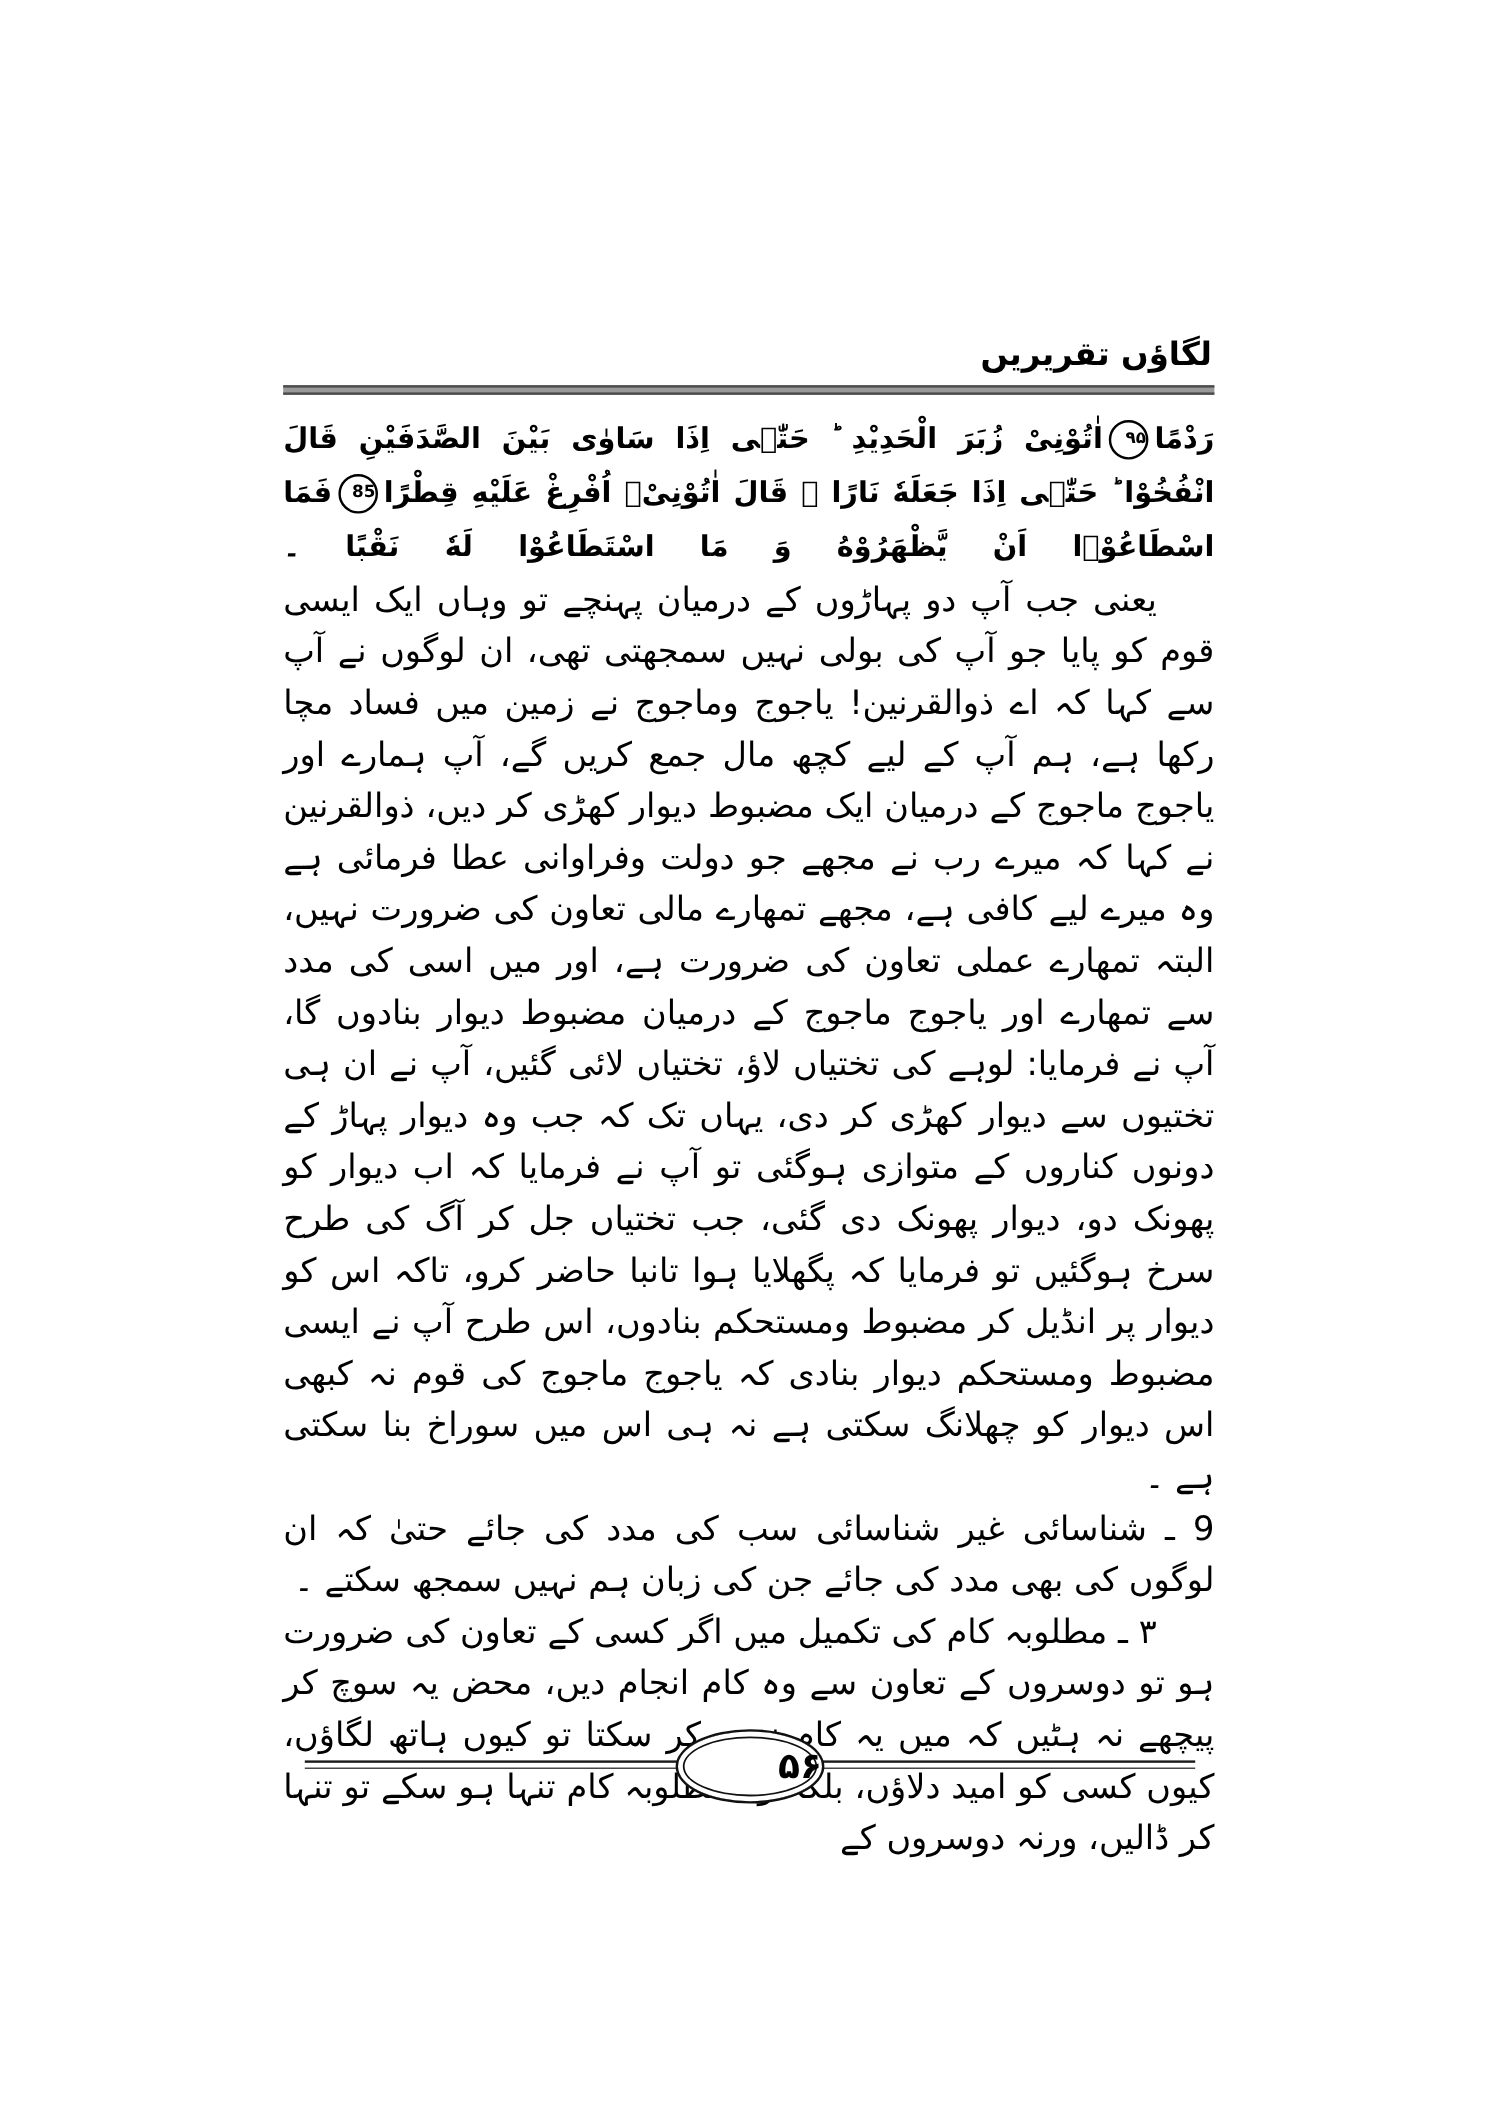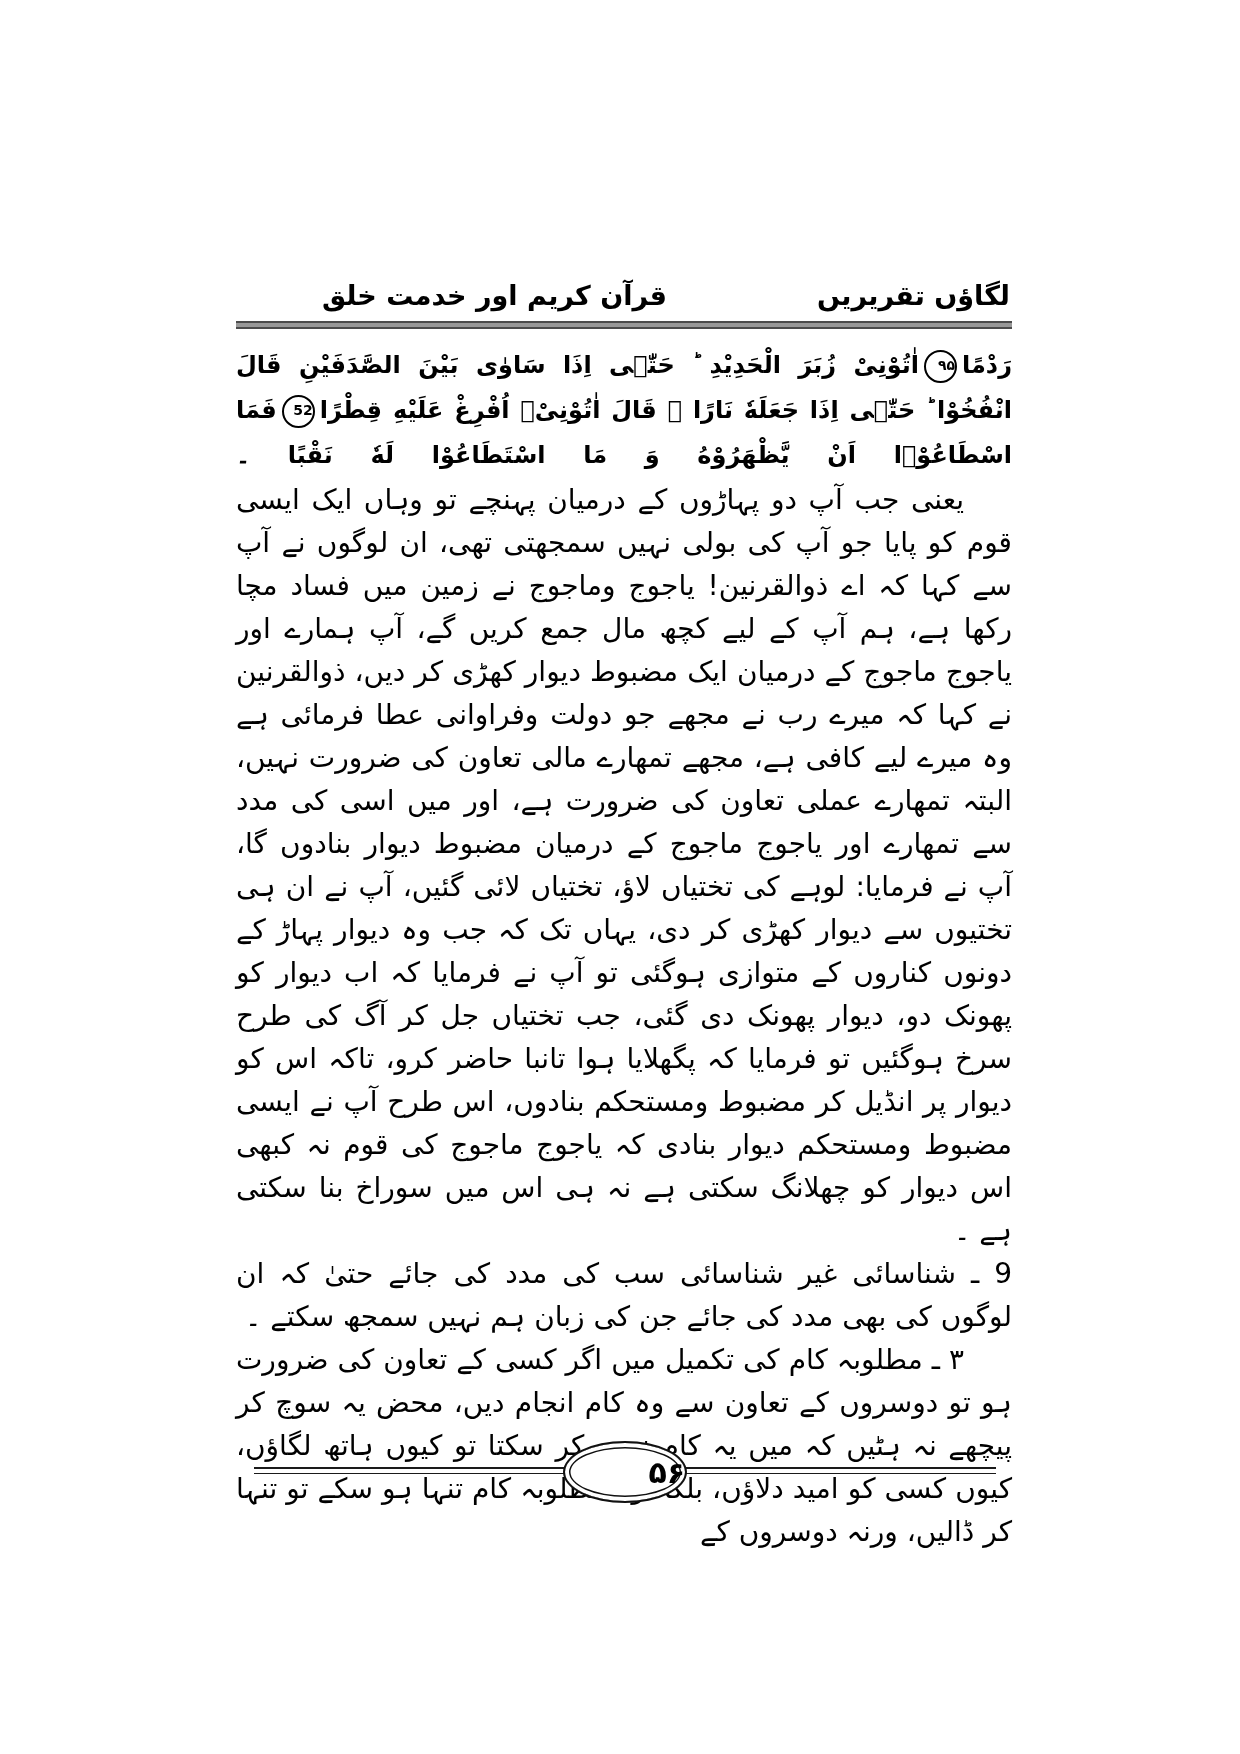--- a/index.html
+++ b/index.html
@@ -102,27 +102,26 @@
     z-index: 2;
   }
 </style>
 </head>
 <body>
 
 <div class="page">
 
   <div class="header-row">
     <span>لگاؤں تقریریں</span>
-    <span>قرآن کریم اور خدمت خلق</span>
   </div>
 
   <div class="header-rule"></div>
 
   <div class="quran">
-    <span>رَدْمًا</span><span class="ayah-marker">۹۵</span><span>اٰتُوْنِیْ زُبَرَ الْحَدِیْدِ ؕ حَتّٰۤی اِذَا سَاوٰی بَیْنَ الصَّدَفَیْنِ قَالَ انْفُخُوْا ؕ حَتّٰۤی اِذَا جَعَلَهٗ نَارًا ۙ قَالَ اٰتُوْنِیْۤ اُفْرِغْ عَلَیْهِ قِطْرًا</span><span class="ayah-marker">52</span><span>فَمَا اسْطَاعُوْۤا اَنْ یَّظْهَرُوْهُ وَ مَا اسْتَطَاعُوْا لَهٗ نَقْبًا ۔</span>
+    <span>رَدْمًا</span><span class="ayah-marker">۹۵</span><span>اٰتُوْنِیْ زُبَرَ الْحَدِیْدِ ؕ حَتّٰۤی اِذَا سَاوٰی بَیْنَ الصَّدَفَیْنِ قَالَ انْفُخُوْا ؕ حَتّٰۤی اِذَا جَعَلَهٗ نَارًا ۙ قَالَ اٰتُوْنِیْۤ اُفْرِغْ عَلَیْهِ قِطْرًا</span><span class="ayah-marker">85</span><span>فَمَا اسْطَاعُوْۤا اَنْ یَّظْهَرُوْهُ وَ مَا اسْتَطَاعُوْا لَهٗ نَقْبًا ۔</span>
   </div>
 
   <div class="urdu">
     <p class="indent">یعنی جب آپ دو پہاڑوں کے درمیان پہنچے تو وہاں ایک ایسی قوم کو پایا جو آپ کی بولی نہیں سمجھتی تھی، ان لوگوں نے آپ سے کہا کہ اے ذوالقرنین! یاجوج وماجوج نے زمین میں فساد مچا رکھا ہے، ہم آپ کے لیے کچھ مال جمع کریں گے، آپ ہمارے اور یاجوج ماجوج کے درمیان ایک مضبوط دیوار کھڑی کر دیں، ذوالقرنین نے کہا کہ میرے رب نے مجھے جو دولت وفراوانی عطا فرمائی ہے وہ میرے لیے کافی ہے، مجھے تمھارے مالی تعاون کی ضرورت نہیں، البتہ تمھارے عملی تعاون کی ضرورت ہے، اور میں اسی کی مدد سے تمھارے اور یاجوج ماجوج کے درمیان مضبوط دیوار بنادوں گا، آپ نے فرمایا: لوہے کی تختیاں لاؤ، تختیاں لائی گئیں، آپ نے ان ہی تختیوں سے دیوار کھڑی کر دی، یہاں تک کہ جب وہ دیوار پہاڑ کے دونوں کناروں کے متوازی ہوگئی تو آپ نے فرمایا کہ اب دیوار کو پھونک دو، دیوار پھونک دی گئی، جب تختیاں جل کر آگ کی طرح سرخ ہوگئیں تو فرمایا کہ پگھلایا ہوا تانبا حاضر کرو، تاکہ اس کو دیوار پر انڈیل کر مضبوط ومستحکم بنادوں، اس طرح آپ نے ایسی مضبوط ومستحکم دیوار بنادی کہ یاجوج ماجوج کی قوم نہ کبھی اس دیوار کو چھلانگ سکتی ہے نہ ہی اس میں سوراخ بنا سکتی ہے ۔</p>
     <p>9 ـ شناسائی غیر شناسائی سب کی مدد کی جائے حتیٰ کہ ان لوگوں کی بھی مدد کی جائے جن کی زبان ہم نہیں سمجھ سکتے ۔</p>
     <p class="indent">۳ ـ مطلوبہ کام کی تکمیل میں اگر کسی کے تعاون کی ضرورت ہو تو دوسروں کے تعاون سے وہ کام انجام دیں، محض یہ سوچ کر پیچھے نہ ہٹیں کہ میں یہ کام نہیں کر سکتا تو کیوں ہاتھ لگاؤں، کیوں کسی کو امید دلاؤں، بلکہ وہ مطلوبہ کام تنہا ہو سکے تو تنہا کر ڈالیں، ورنہ دوسروں کے</p>
   </div>
 
 </div>
 

